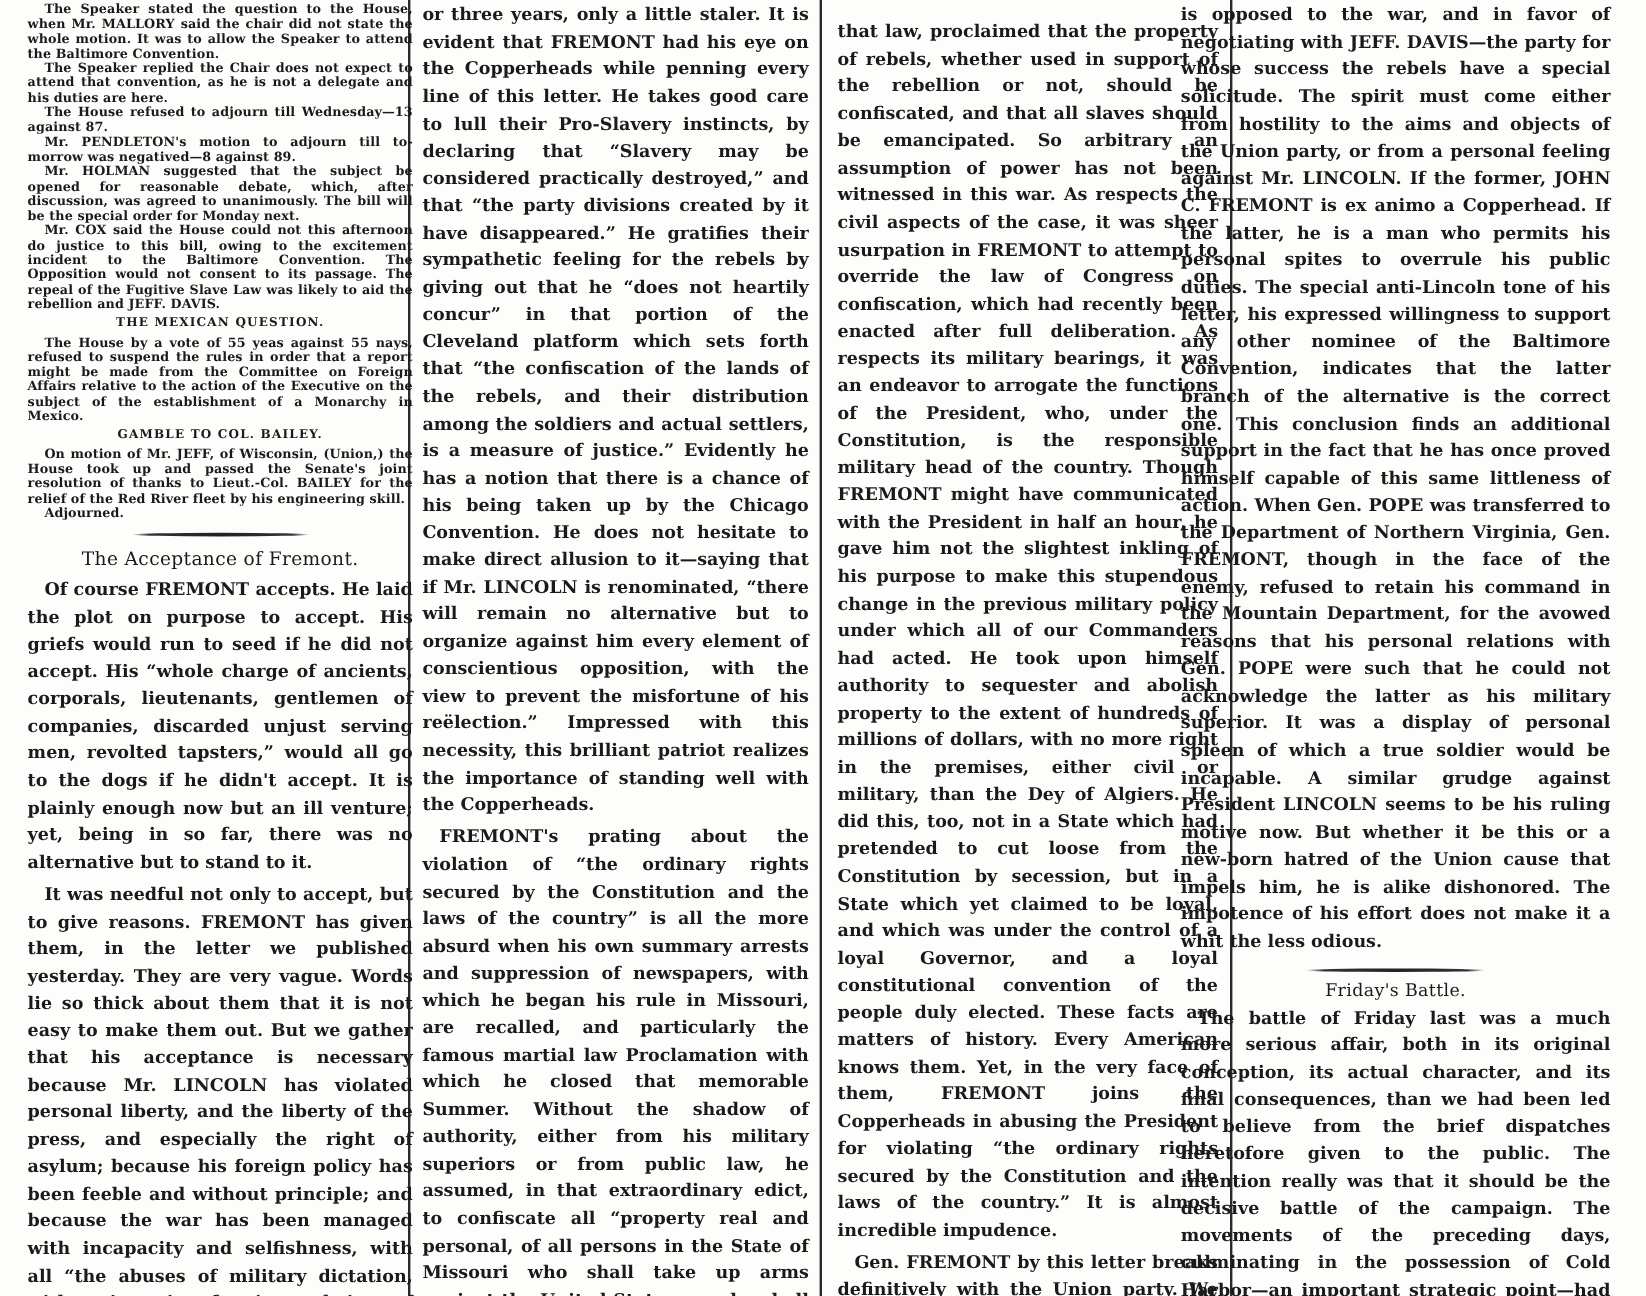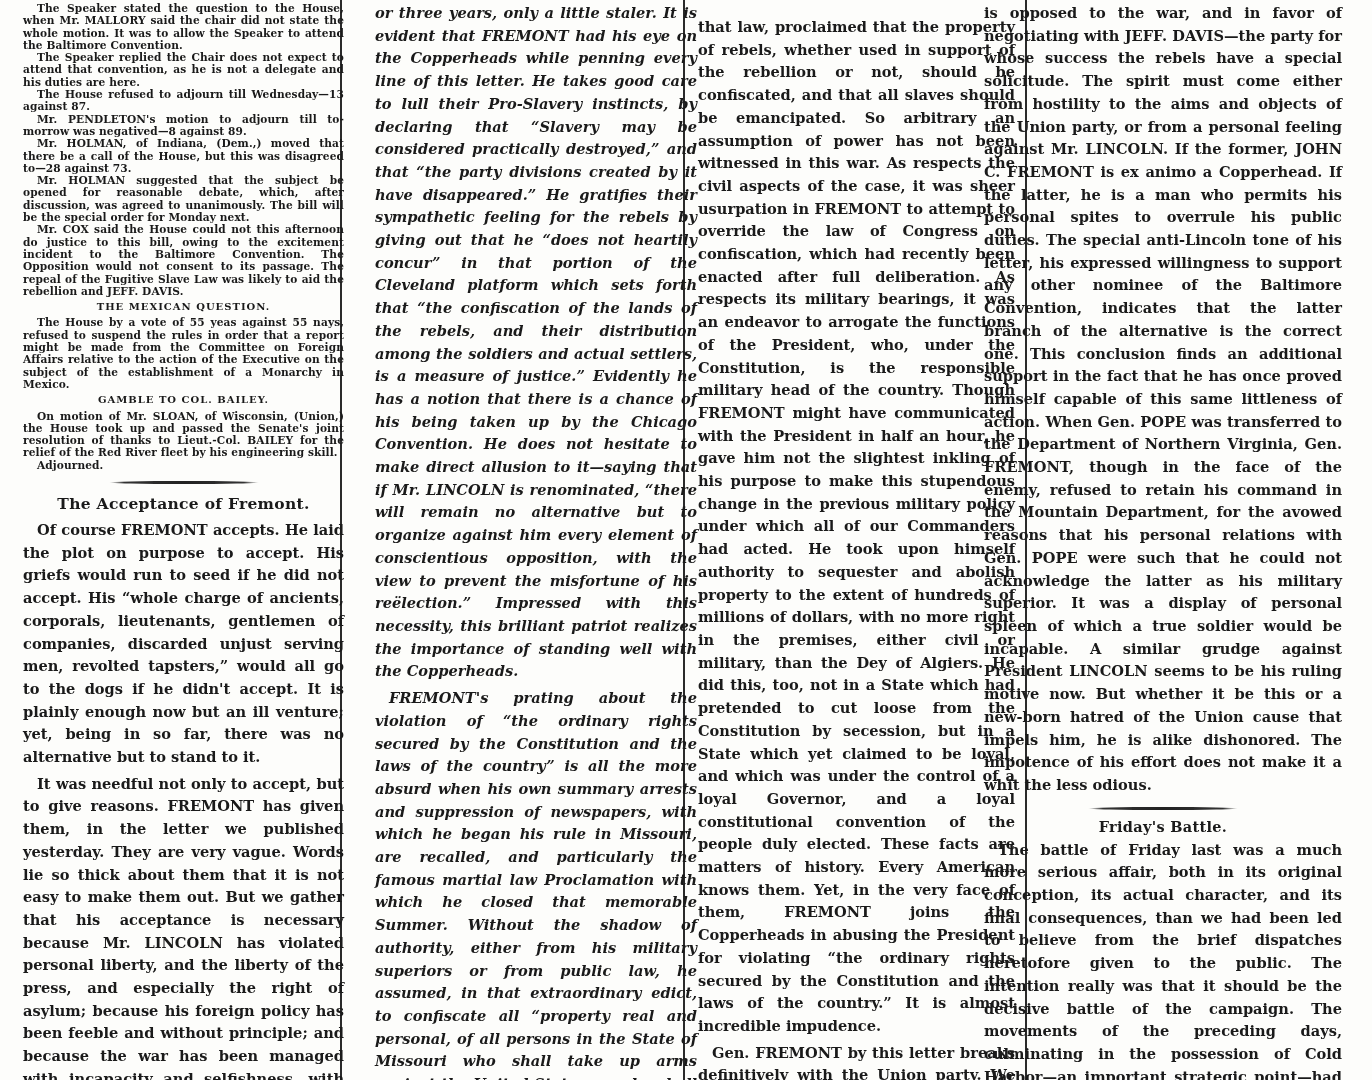--- a/index.html
+++ b/index.html
@@ -9,21 +9,21 @@
     font-family: "DejaVu Serif", "Liberation Serif", serif;
     color:#1a1a1a;
     position:relative;
   }
   .page { position:absolute; left:0; top:0; width:1372px; height:1080px; }
   .col {
     position:absolute; top:0; height:1080px; box-sizing:border-box;
     overflow:hidden;
   }
   .col1 { left:10px; width:340px; padding:2px 6px 0 13px; }
-  .col2 { left:363px; width:340px; padding:2px 6px 0 12px;font-style:italic; }
+  .col2 { left:340px; width:340px; padding:2px 6px 0 12px; }
   .col3 { left:686px; width:335px; padding:16px 6px 0 12px; }
   .col4 { left:972px; width:376px; padding:2px 6px 0 12px; }
   .rule {
     position:absolute; top:0; width:2px; height:1080px; background:#2a2a2a;
   }
   .rule.r1 { left:340px; }
   .rule.r2 { left:683px; }
   .rule.r3 { left:1025px; }
 
   .small p {
@@ -35,21 +35,21 @@
     text-align:center; text-indent:0; font-size:10px;
     letter-spacing:1px; margin:4px 0 3px 0; font-weight:bold;
   }
   .big p {
     margin:0 0 4px 0; text-align:justify;
     font-size:14.6px; line-height:22.7px; font-weight:bold;
     text-indent:14px;
   }
   .big p.cont { text-indent:0; }
   .headline {
-    text-align:center; font-weight:bold; font-size:15.5px;
+    text-align:center; font-weight:normal; font-size:15.5px;
     margin:10px 0 6px 0; letter-spacing:0.3px; text-indent:0;
   }
   .headline.small-h { font-size:14.5px; margin:8px 0 4px 0; }
   .divider {
     width:150px; height:3px; margin:10px auto 0 auto;
     background:linear-gradient(90deg, #fdfdfb 0%, #333 10%, #222 50%, #333 90%, #fdfdfb 100%);
     border-radius:50%;
   }
 </style>
 </head>
@@ -60,27 +60,26 @@
   <div class="rule r1"></div>
   <div class="rule r2"></div>
   <div class="rule r3"></div>
 
   <div class="col col1">
     <div class="small">
       <p>The Speaker stated the question to the House, when Mr. MALLORY said the chair did not state the whole motion. It was to allow the Speaker to attend the Baltimore Convention.</p>
       <p>The Speaker replied the Chair does not expect to attend that convention, as he is not a delegate and his duties are here.</p>
       <p>The House refused to adjourn till Wednesday—13 against 87.</p>
       <p>Mr. PENDLETON's motion to adjourn till to-morrow was negatived—8 against 89.</p>
-      <p>Mr. HOLMAN, of Indiana, (Dem.,) moved that there be a call of the House, but this was disagreed to—28 against 73.</p>
       <p>Mr. HOLMAN suggested that the subject be opened for reasonable debate, which, after discussion, was agreed to unanimously. The bill will be the special order for Monday next.</p>
       <p>Mr. COX said the House could not this afternoon do justice to this bill, owing to the excitement incident to the Baltimore Convention. The Opposition would not consent to its passage. The repeal of the Fugitive Slave Law was likely to aid the rebellion and JEFF. DAVIS.</p>
       <p class="subhead">THE MEXICAN QUESTION.</p>
       <p>The House by a vote of 55 yeas against 55 nays, refused to suspend the rules in order that a report might be made from the Committee on Foreign Affairs relative to the action of the Executive on the subject of the establishment of a Monarchy in Mexico.</p>
       <p class="subhead">GAMBLE TO COL. BAILEY.</p>
-      <p>On motion of Mr. SLOAN, of Wisconsin, (Union,) the House took up and passed the Senate's joint resolution of thanks to Lieut.-Col. BAILEY for the relief of the Red River fleet by his engineering skill.</p>
+      <p>On motion of Mr. JEFF, of Wisconsin, (Union,) the House took up and passed the Senate's joint resolution of thanks to Lieut.-Col. BAILEY for the relief of the Red River fleet by his engineering skill.</p>
       <p>Adjourned.</p>
     </div>
     <div class="divider"></div>
     <div class="headline">The Acceptance of Fremont.</div>
     <div class="big">
       <p>Of course FREMONT accepts. He laid the plot on purpose to accept. His griefs would run to seed if he did not accept. His “whole charge of ancients, corporals, lieutenants, gentlemen of companies, discarded unjust serving men, revolted tapsters,” would all go to the dogs if he didn't accept. It is plainly enough now but an ill venture; yet, being in so far, there was no alternative but to stand to it.</p>
       <p>It was needful not only to accept, but to give reasons. FREMONT has given them, in the letter we published yesterday. They are very vague. Words lie so thick about them that it is not easy to make them out. But we gather that his acceptance is necessary because Mr. LINCOLN has violated personal liberty, and the liberty of the press, and especially the right of asylum; because his foreign policy has been feeble and without principle; and because the war has been managed with incapacity and selfishness, with all “the abuses of military dictation, without its unity of action and vigor of execution.” These, every one sees at once, are Copperhead reasons, pure and simple. They consist of exactly the stuff faction has been casting at President LINCOLN for the last two</p>
     </div>
   </div>
 

